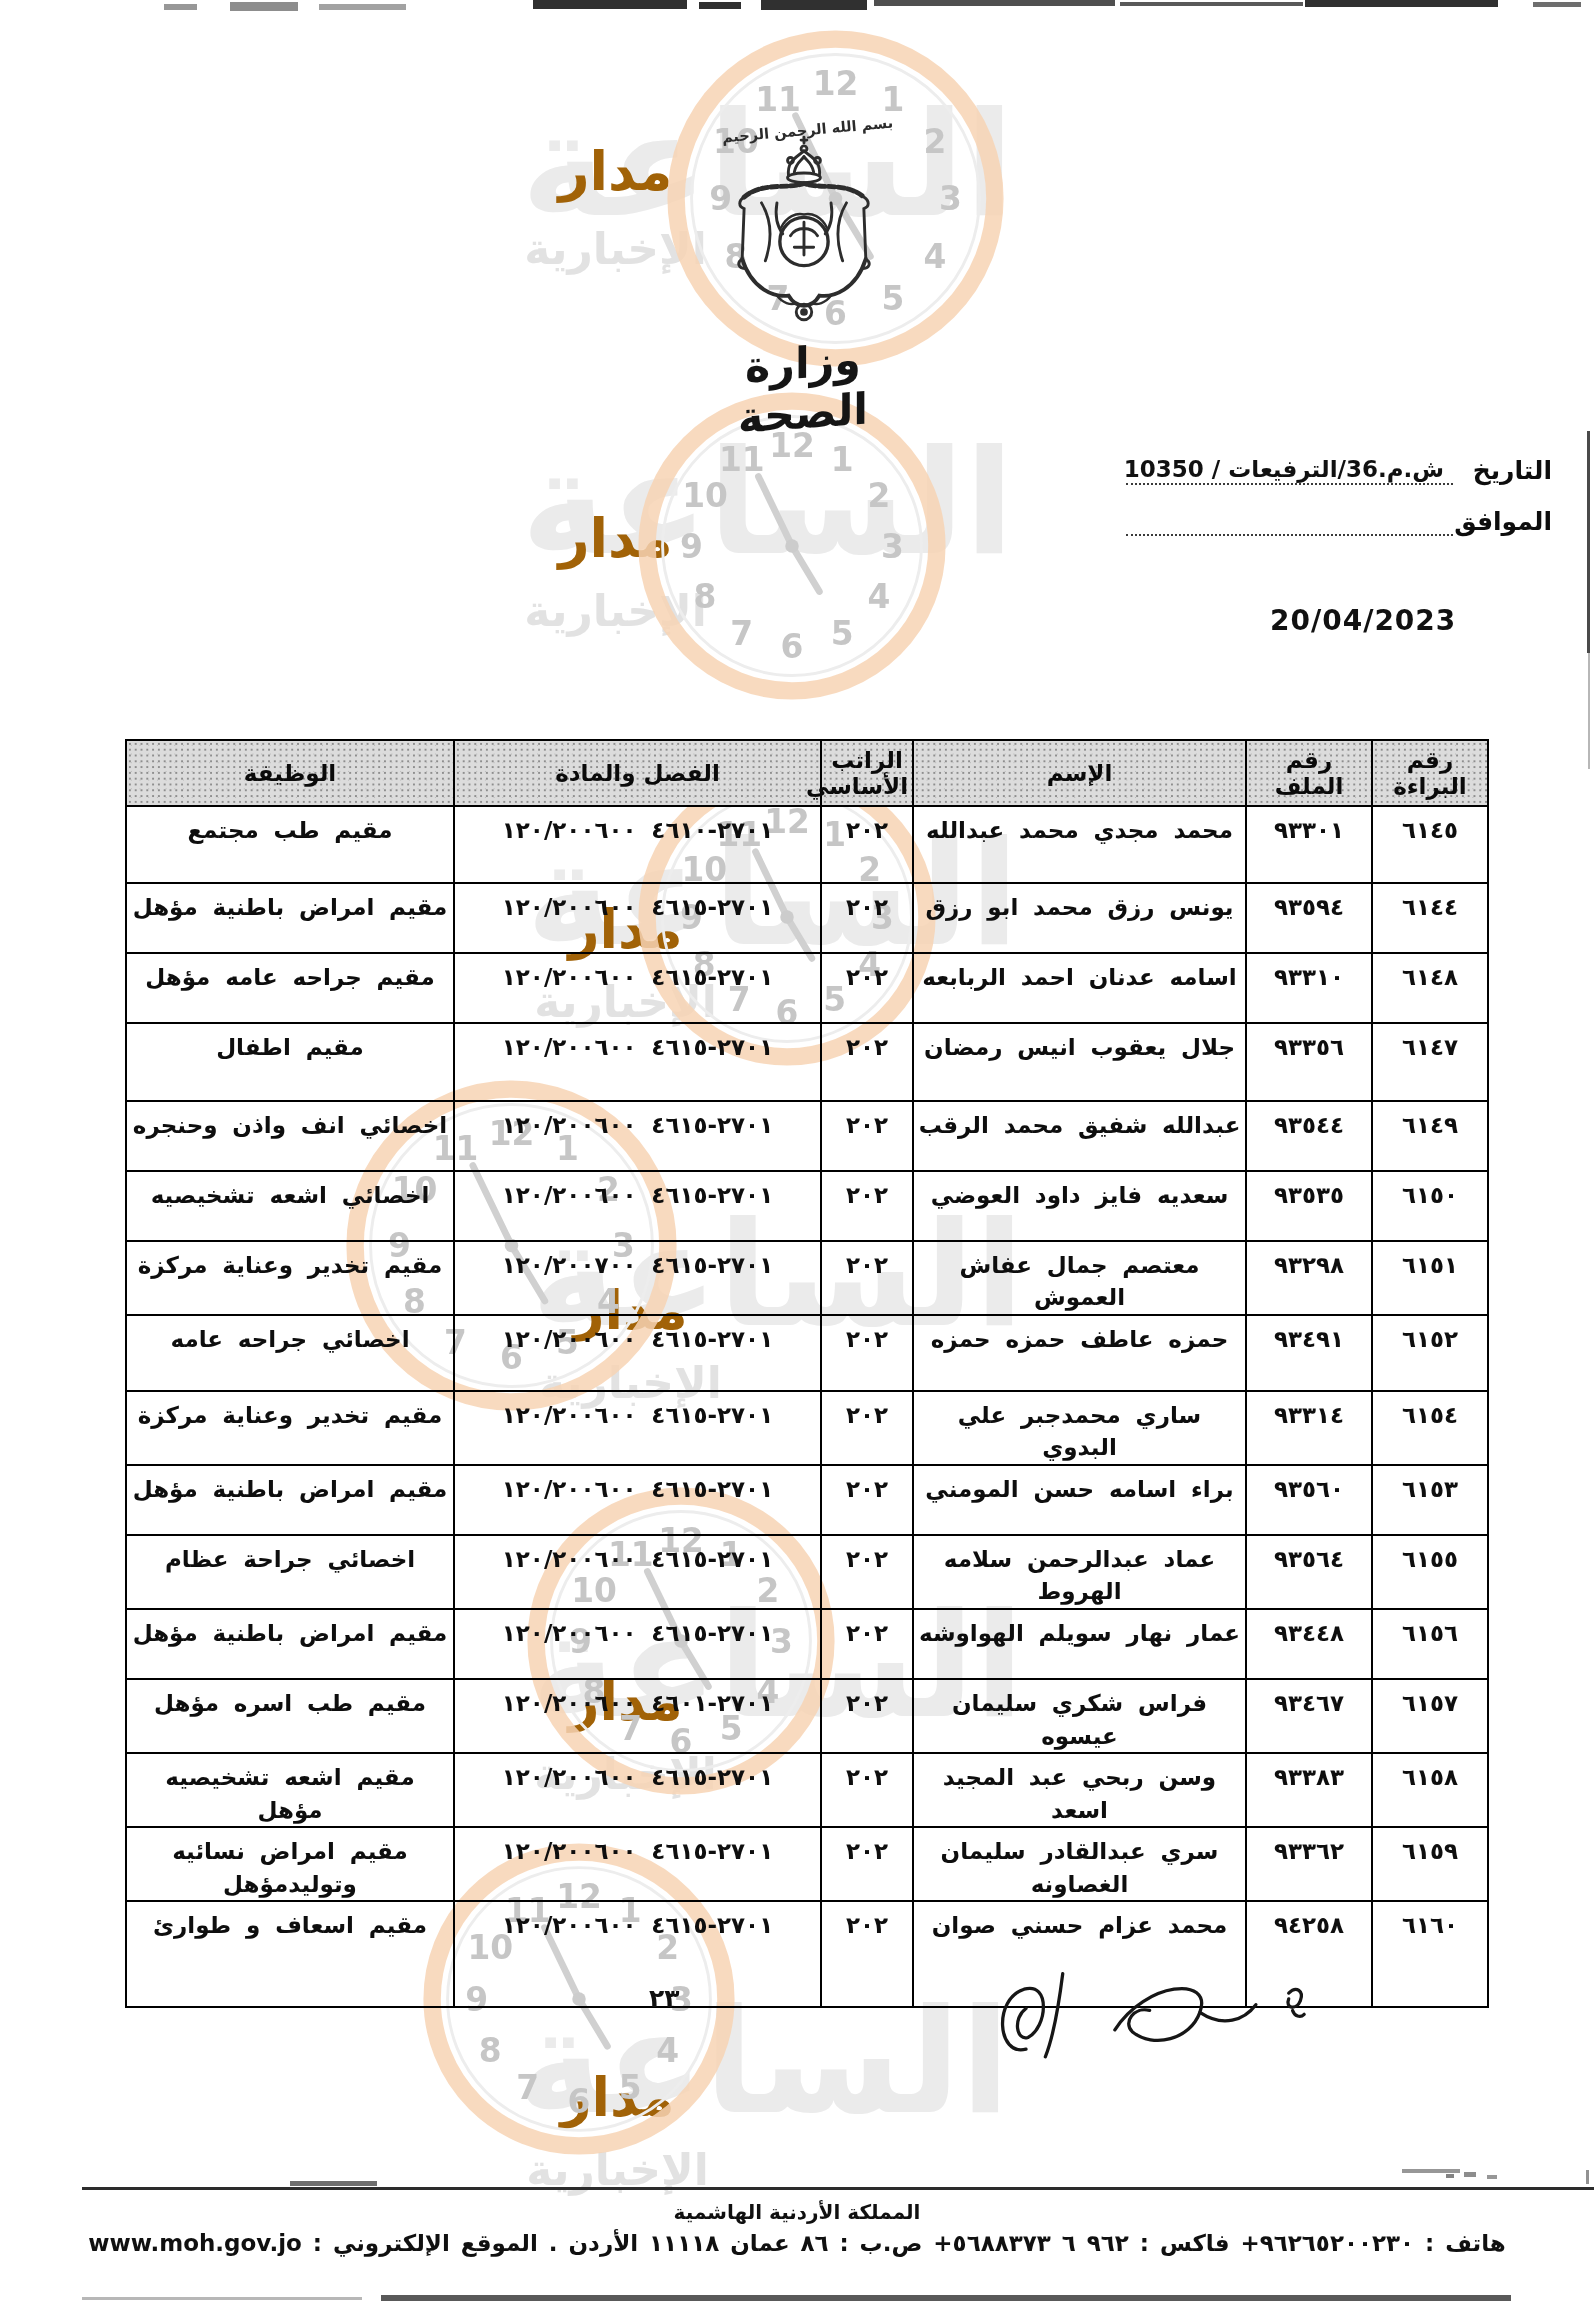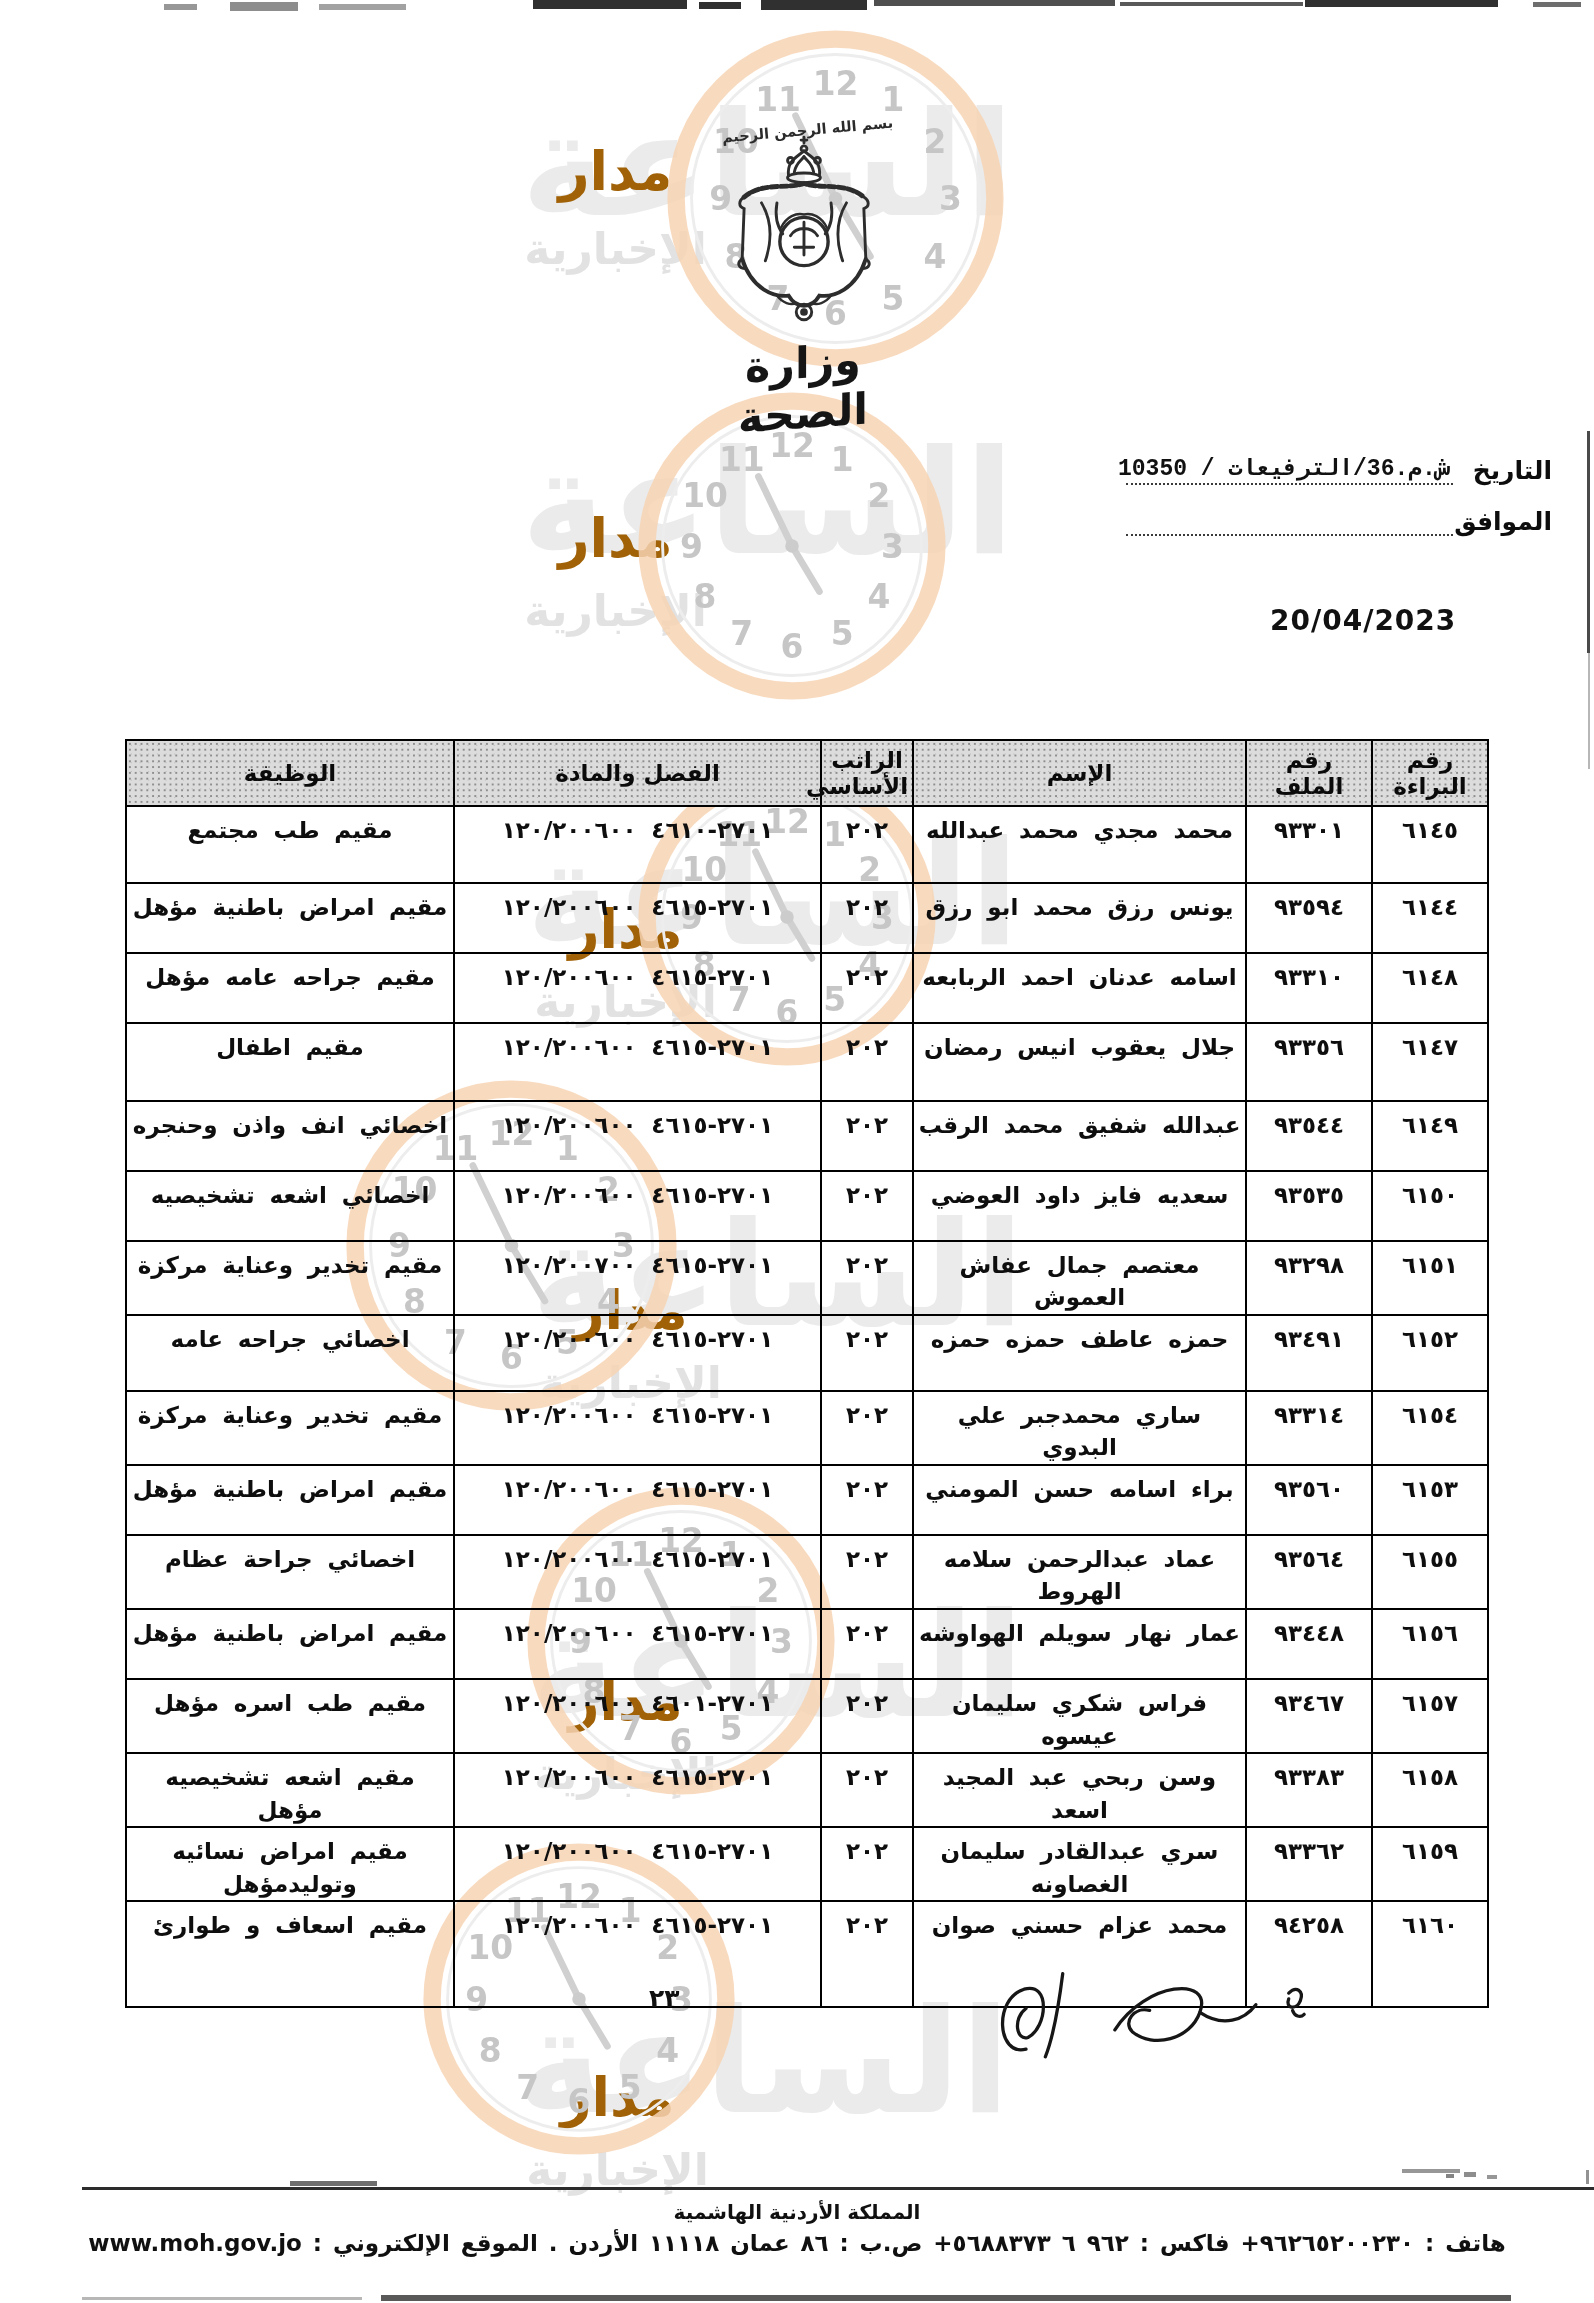--- a/index.html
+++ b/index.html
@@ -17,21 +17,21 @@
   .noise{position:absolute;background:#303030;}
   .bismillah{position:absolute;left:716px;top:122px;width:183px;text-align:center;
              font-size:14.5px;font-weight:600;color:#2b2b2b;transform:rotate(-5deg);letter-spacing:1px;}
   .ministry-callig{position:absolute;left:697px;top:338px;width:212px;text-align:center;
              font-size:43px;font-weight:800;color:#151515;transform:rotate(-4deg) skewX(-4deg);}
   
   .fields{position:absolute;left:1108px;top:450px;width:444px;}
   .field-row{display:flex;align-items:flex-end;margin-bottom:16.4px;direction:rtl;}
   .field-label{width:89px;font-size:25px;font-weight:700;color:#0d0d0d;flex:none;text-align:right;}
   .dotwrap{position:relative;flex:1;height:33px;margin-left:18px;margin-right:9.7px;
-           border-bottom:2.3px dotted #3a3a3a;font-family:Liberation Mono, monospace;}
+           border-bottom:2.3px dotted #3a3a3a;}
   .dotwrap .fieldval{position:absolute;right:-5.8px;left:-17.4px;bottom:1px;text-align:center;
            font-size:23px;font-weight:700;white-space:nowrap;}
   .greg-date{position:absolute;left:1270px;top:604px;font-size:28px;font-weight:700;
            direction:ltr;letter-spacing:1px;}
   
   .tablebox{position:absolute;left:126px;top:739px;width:1363px;}
   table.main{border-collapse:collapse;table-layout:fixed;width:1361px;direction:rtl;}
   table.main th,table.main td{border:2.5px solid #000;}
   table.main th{height:60px;font-size:23px;font-weight:800;color:#0a0a0a;padding:1.9px 3.9px;
       background-color:#dcdcdc;

